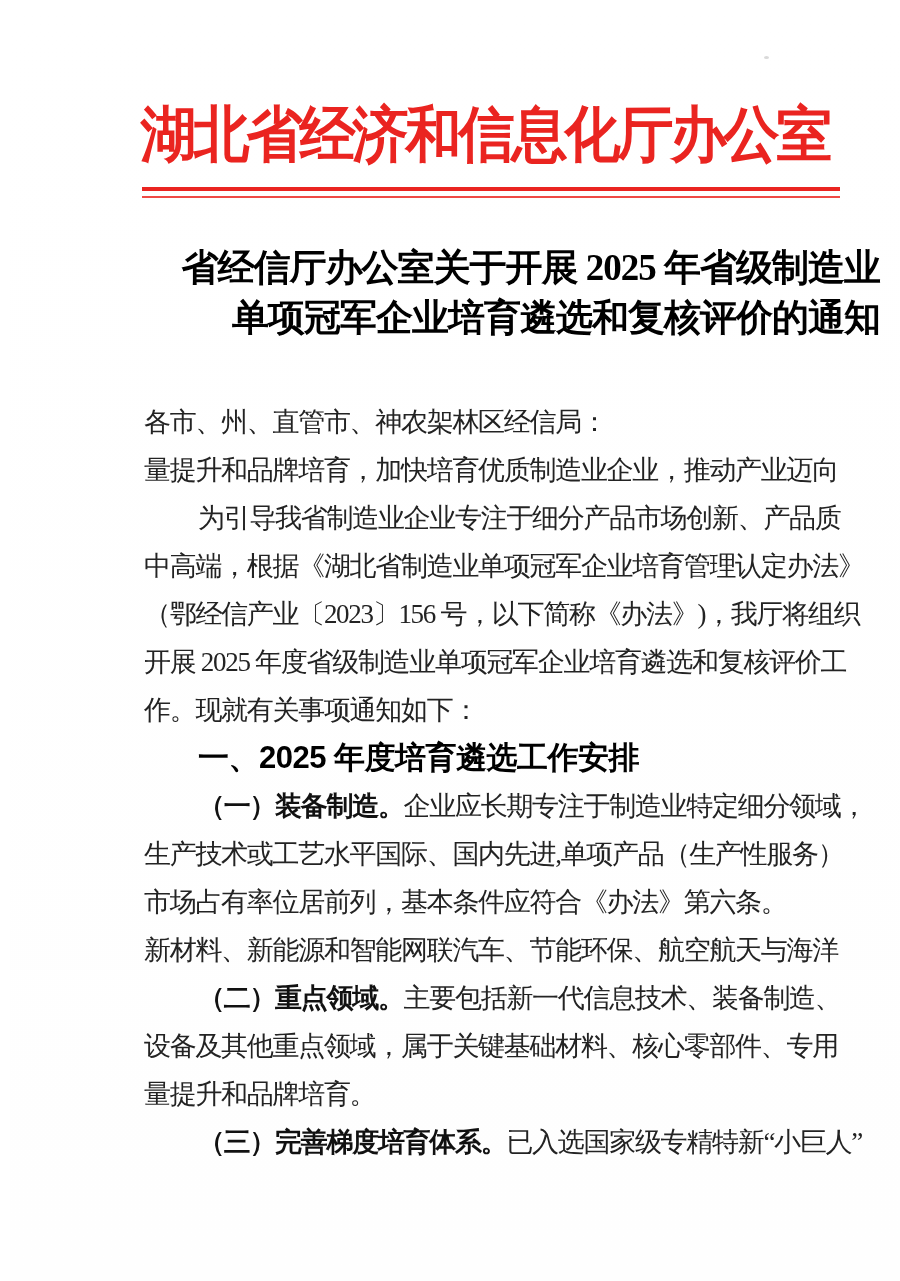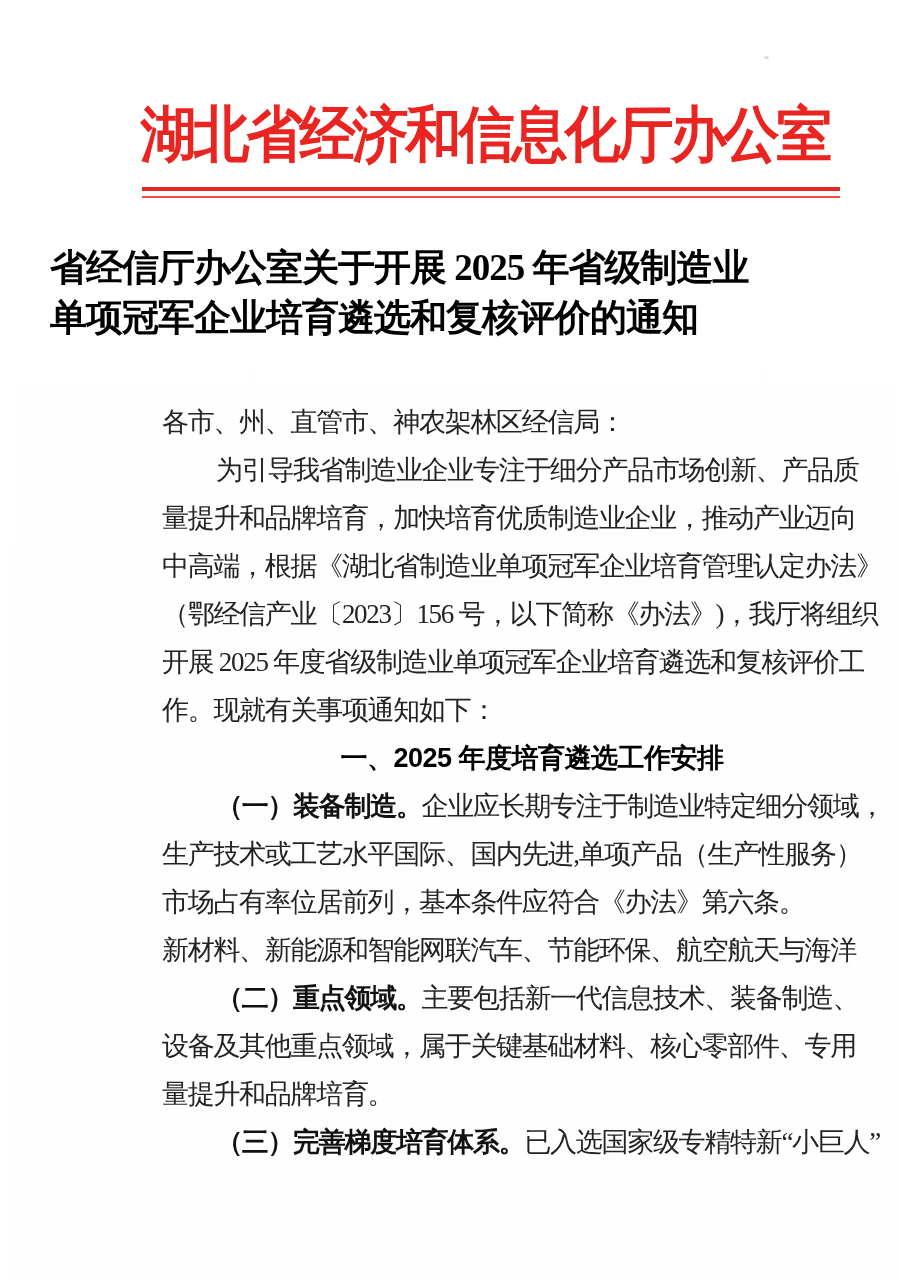--- a/index.html
+++ b/index.html
@@ -49,52 +49,51 @@
     width: 698px;
     height: 2px;
     background: #ef4a45;
   }
   
   .doc-title {
     position: absolute;
     top: 243px;
     left: 40px;
     right: 20px;
-    text-align: left;
+    text-align: right;
     color: #000000;
     font-weight: 700;
     font-size: 37px;
     line-height: 50px;
     letter-spacing: -1px;
     font-family: "Liberation Serif", "DejaVu Serif", serif;
   }
   
   .body-text {
     position: absolute;
     top: 398px;
-    left: 152px;
+    left: 134px;
     width: 686px;
     color: #232323;
     font-size: 27px;
     letter-spacing: -1.3px;
     font-family: "Liberation Serif", "DejaVu Serif", serif;
   }
   .bline {
     height: 48px;
     line-height: 48px;
     white-space: nowrap;
   }
   .bline.ind { padding-left: 54px; }
   .bline.hd {
     font-weight: 700;
     color: #000;
     letter-spacing: -0.5px;
     font-family: "Liberation Sans", "DejaVu Sans", sans-serif;
-    font-size: 27px;
-    text-align: center;
+    font-size: 31px;
   }
   .kb {
     font-weight: 700;
     color: #111;
   }
   
   .speck {
     position: absolute;
     top: 56px;
     left: 754px;
@@ -116,22 +115,22 @@
   <div class="red-rule-thick"></div>
   <div class="red-rule-thin"></div>
 
   <div class="doc-title">
     <div>省经信厅办公室关于开展 2025 年省级制造业</div>
     <div>单项冠军企业培育遴选和复核评价的通知</div>
   </div>
 
   <div class="body-text">
     <div class="bline"><span class="kb"></span><span>各市、州、直管市、神农架林区经信局：</span></div>
+    <div class="bline"><span class="kb"></span><span>量提升和品牌培育，加快培育优质制造业企业，推动产业迈向</span></div>
     <div class="bline ind"><span class="kb"></span><span>为引导我省制造业企业专注于细分产品市场创新、产品质</span></div>
-    <div class="bline"><span class="kb"></span><span>量提升和品牌培育，加快培育优质制造业企业，推动产业迈向</span></div>
     <div class="bline"><span class="kb"></span><span>中高端，根据《湖北省制造业单项冠军企业培育管理认定办法》</span></div>
     <div class="bline"><span class="kb"></span><span>（鄂经信产业〔2023〕156 号，以下简称《办法》)，我厅将组织</span></div>
     <div class="bline"><span class="kb"></span><span>开展 2025 年度省级制造业单项冠军企业培育遴选和复核评价工</span></div>
     <div class="bline"><span class="kb"></span><span>作。现就有关事项通知如下：</span></div>
     <div class="bline ind hd"><span class="kb"></span><span>一、2025 年度培育遴选工作安排</span></div>
     <div class="bline ind"><span class="kb">（一）装备制造。</span><span>企业应长期专注于制造业特定细分领域，</span></div>
     <div class="bline"><span class="kb"></span><span>生产技术或工艺水平国际、国内先进,单项产品（生产性服务）</span></div>
     <div class="bline"><span class="kb"></span><span>市场占有率位居前列，基本条件应符合《办法》第六条。</span></div>
     <div class="bline"><span class="kb"></span><span>新材料、新能源和智能网联汽车、节能环保、航空航天与海洋</span></div>
     <div class="bline ind"><span class="kb">（二）重点领域。</span><span>主要包括新一代信息技术、装备制造、</span></div>

